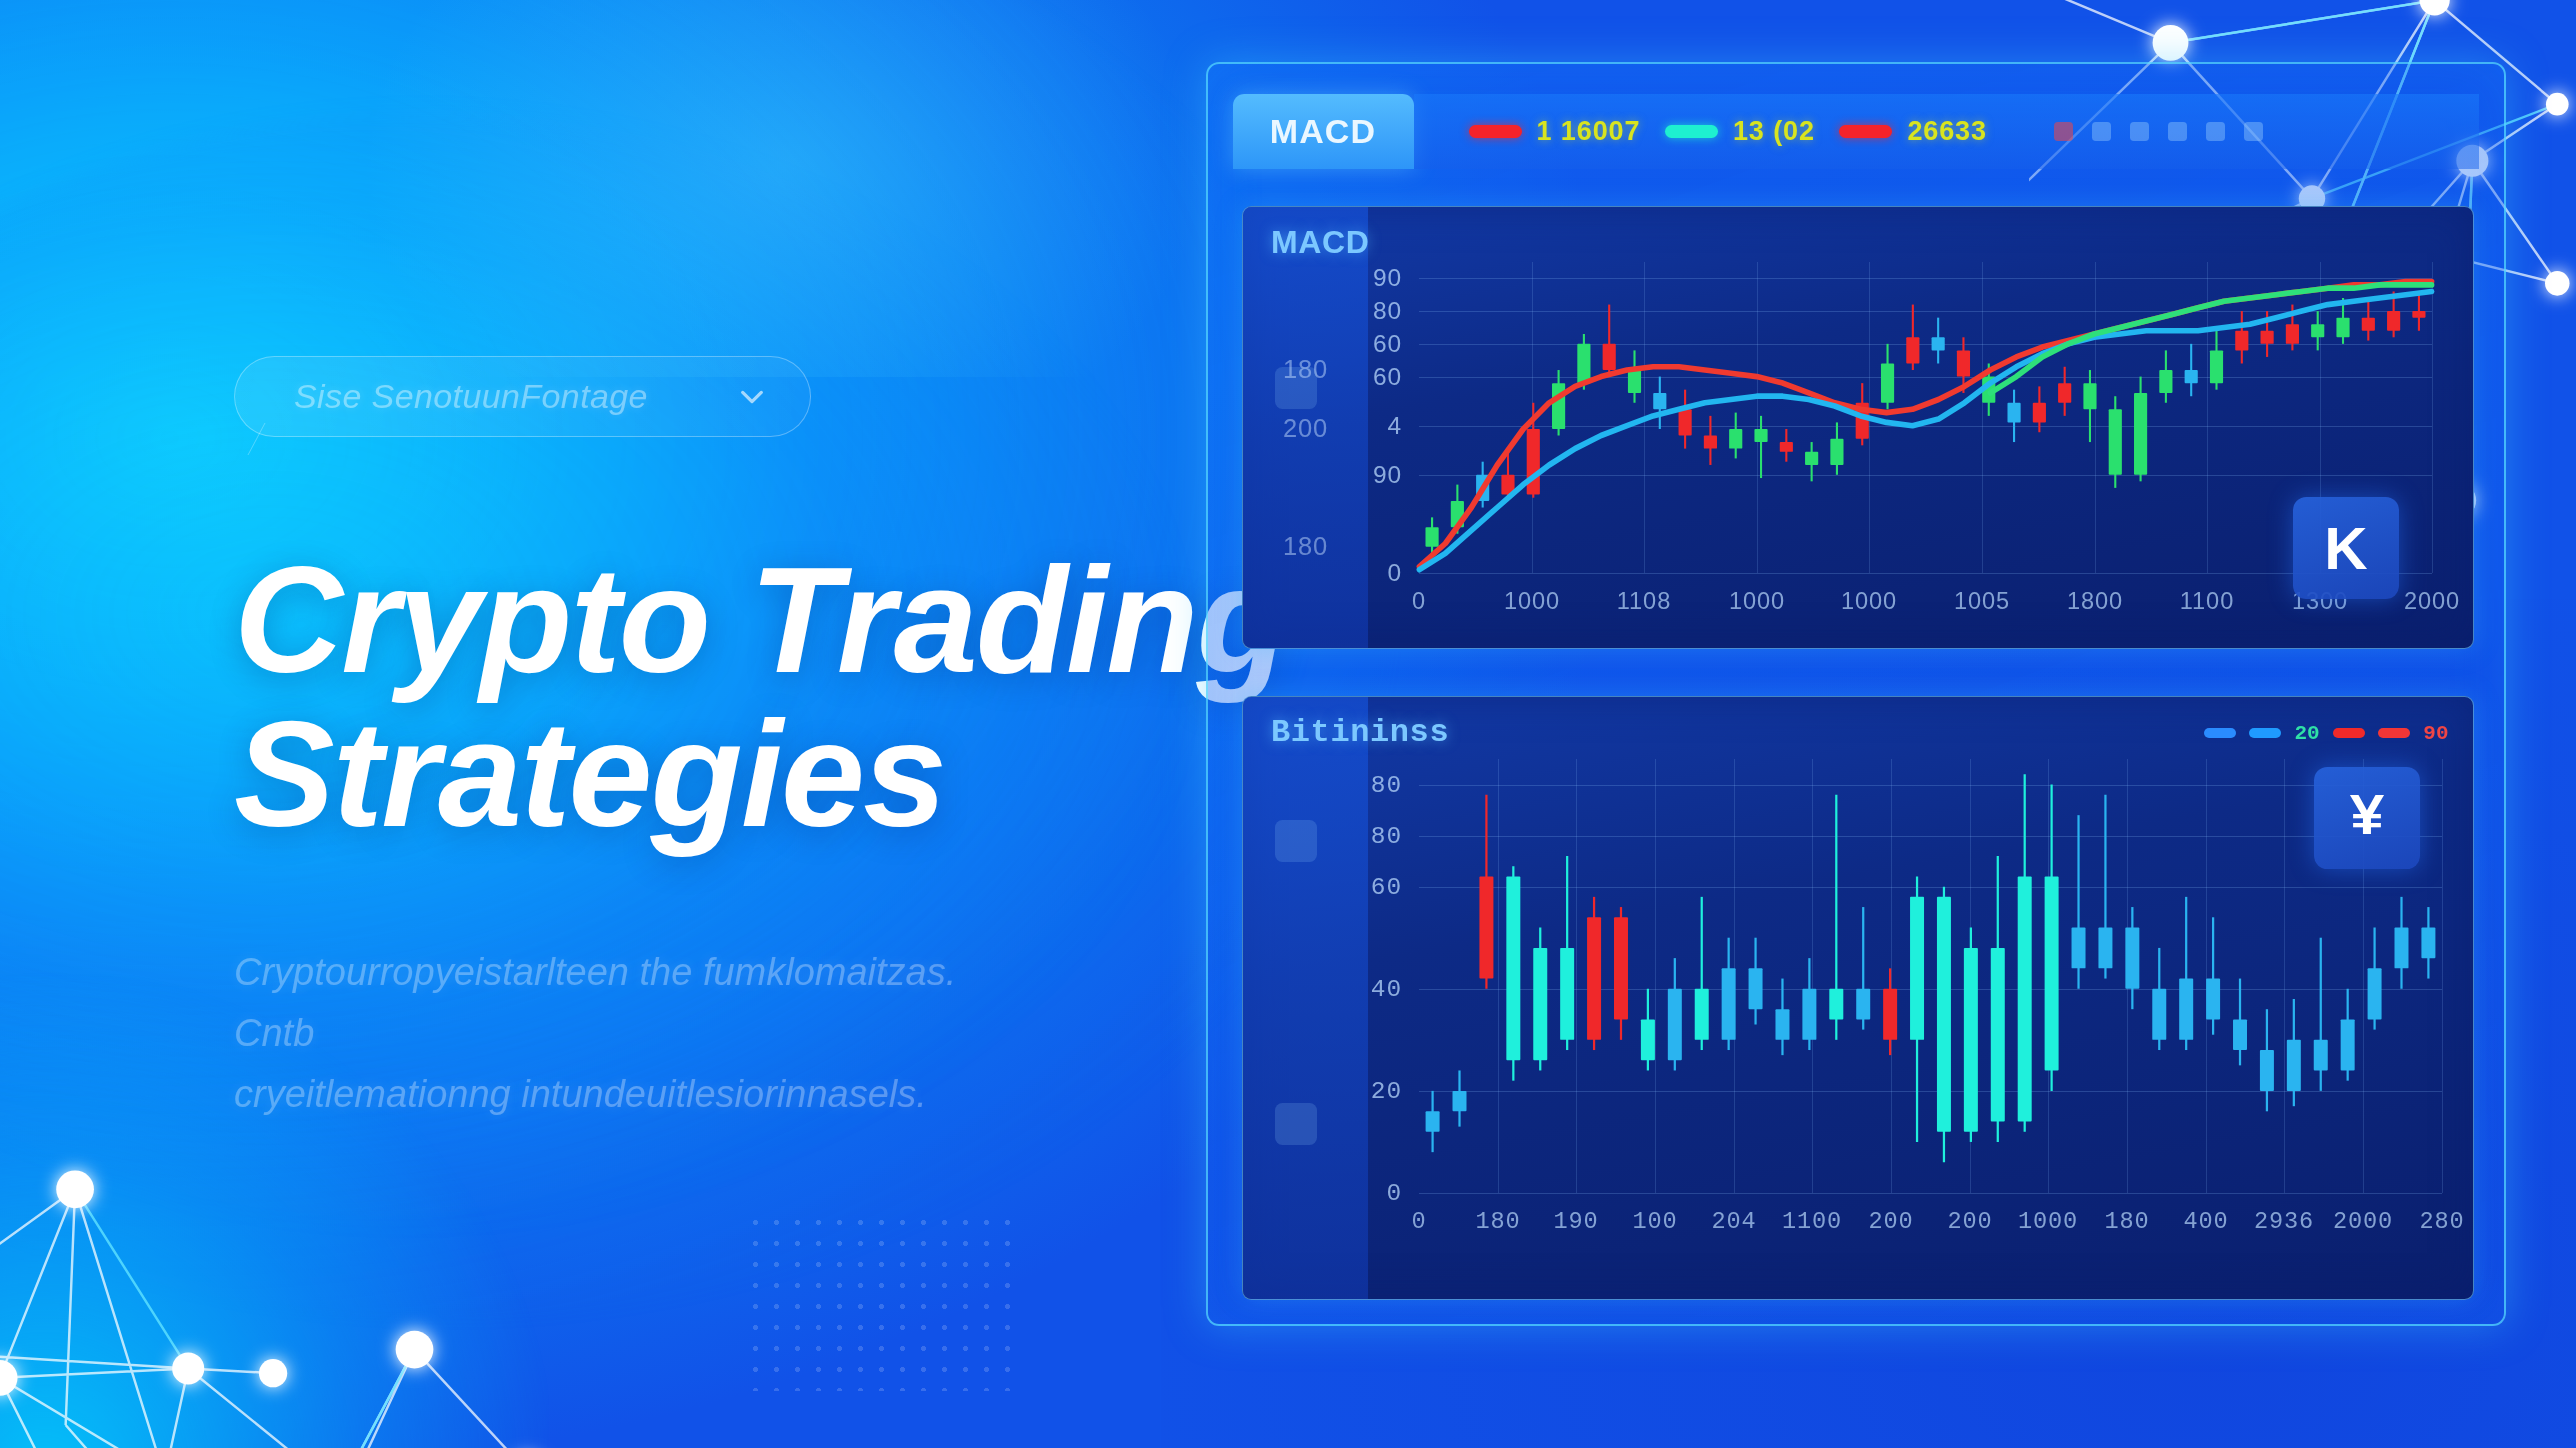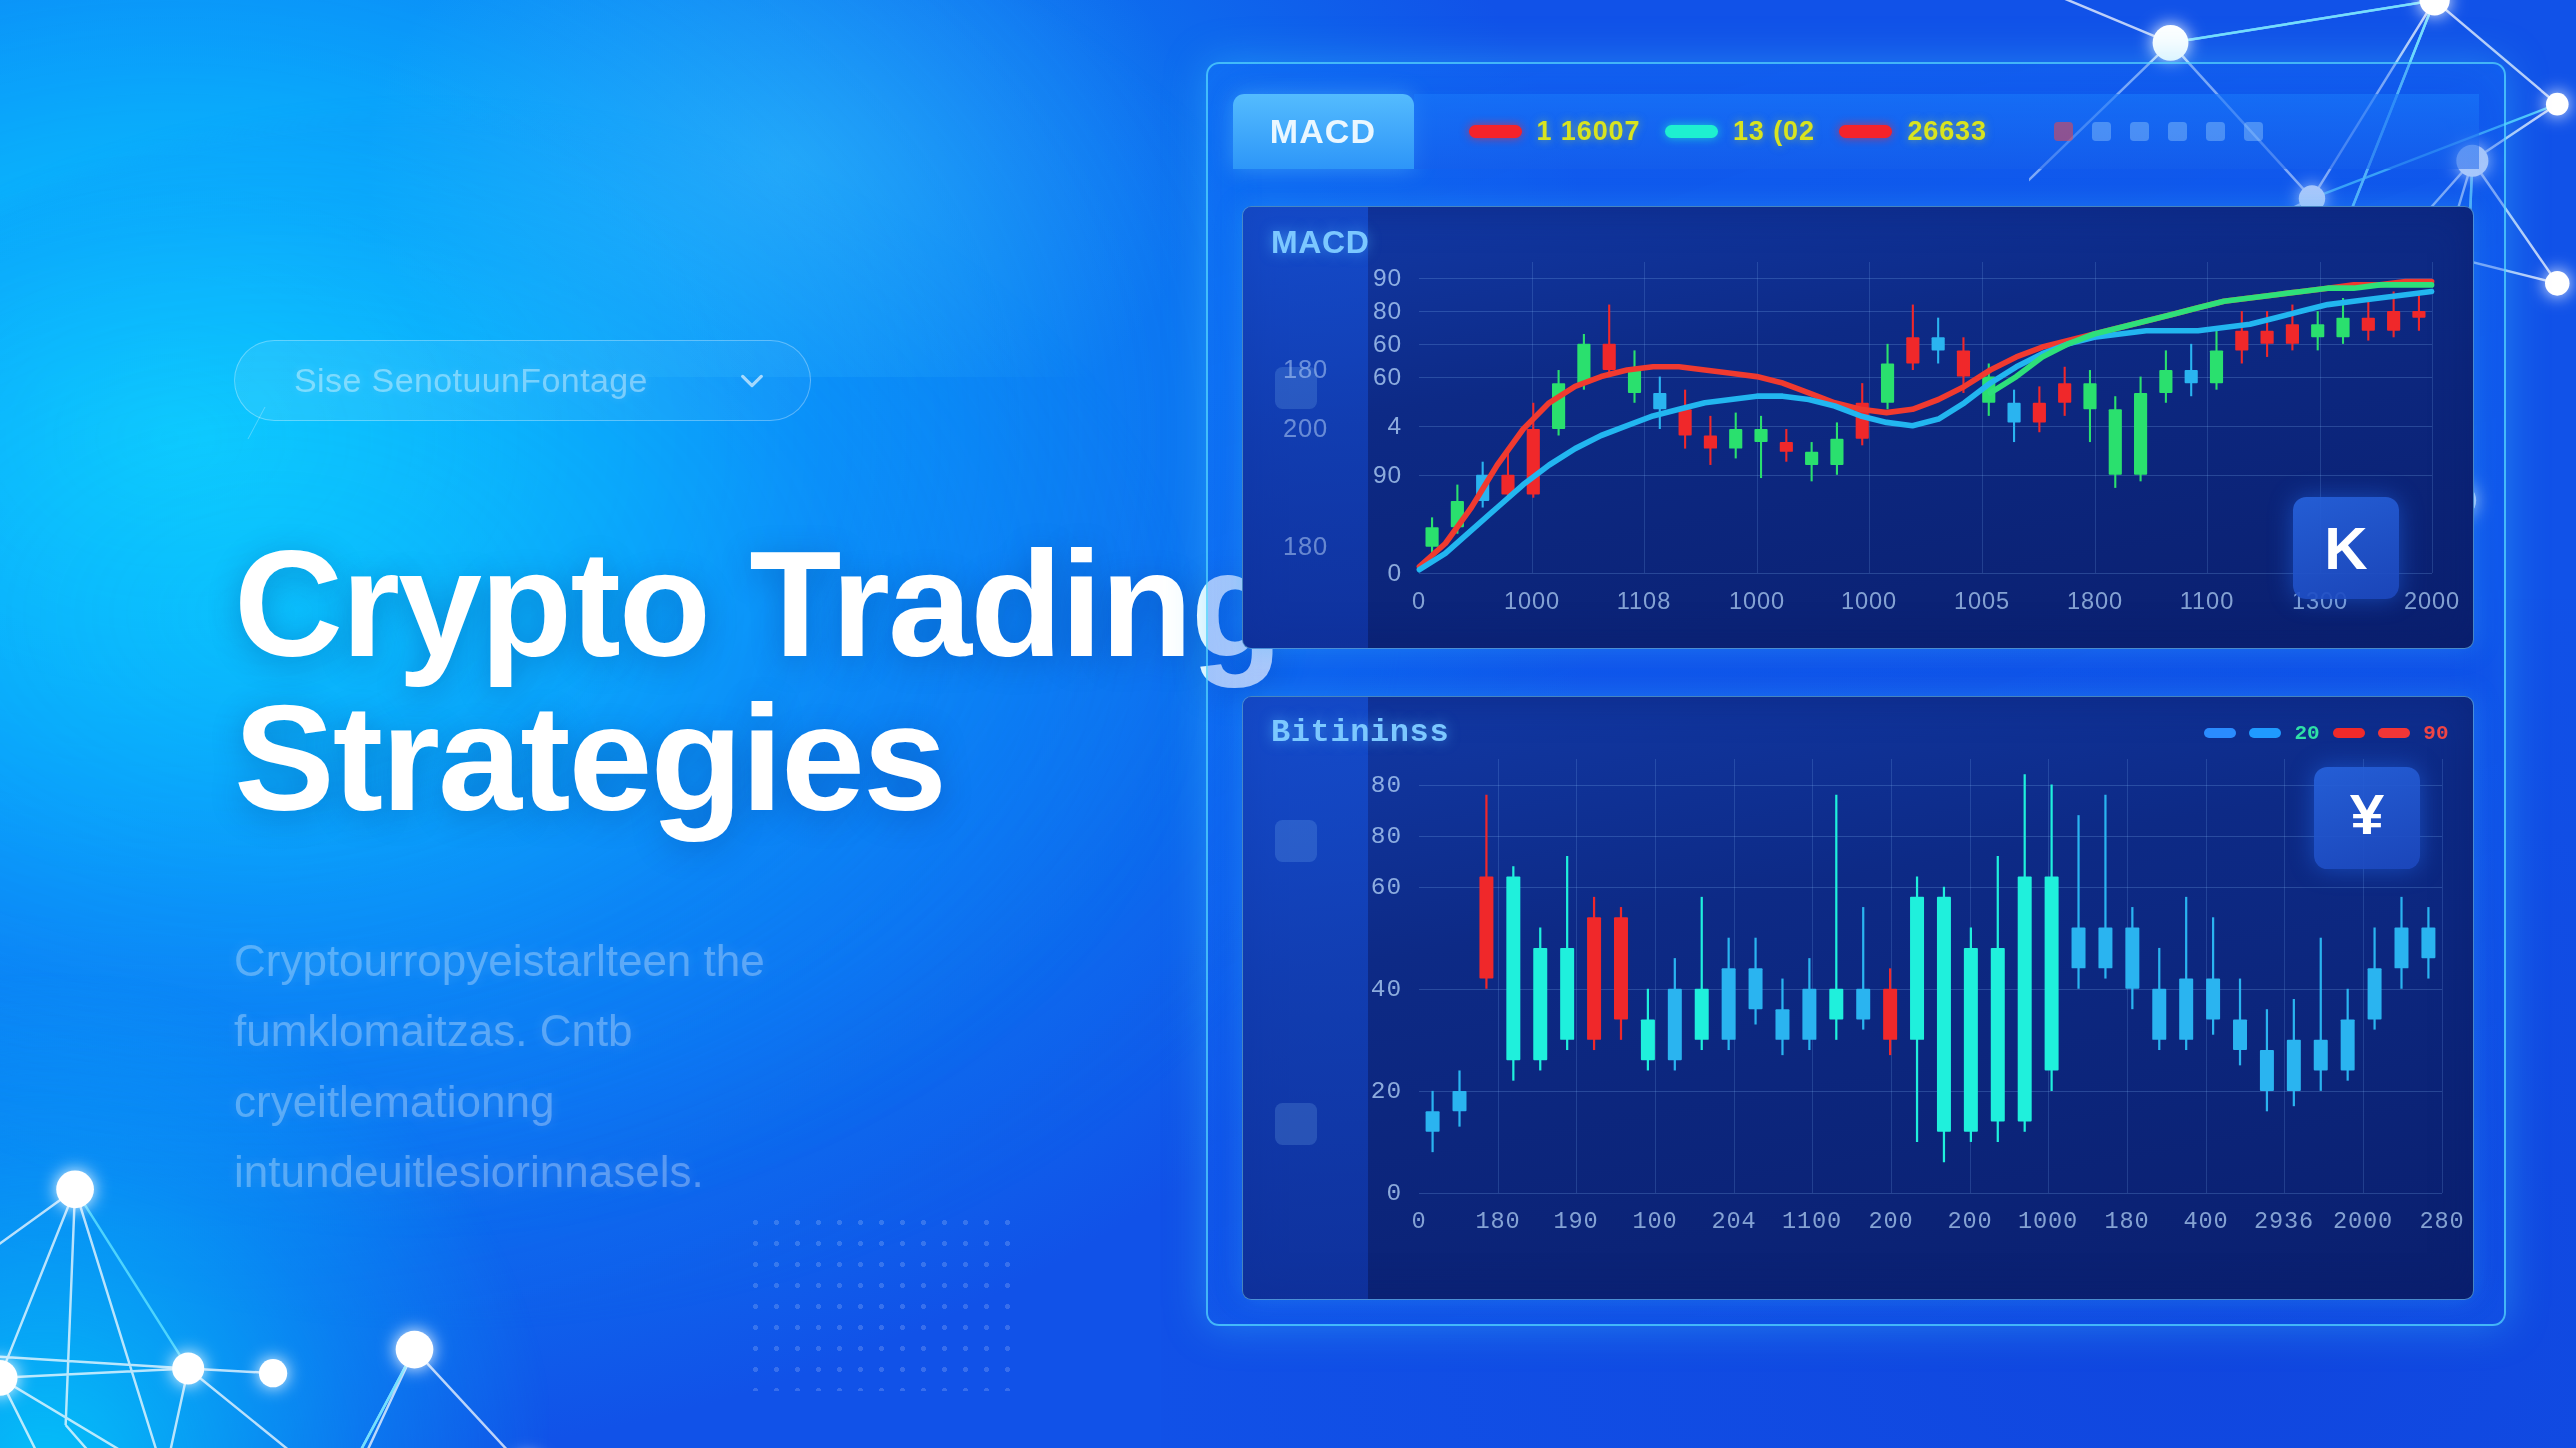--- a/index.html
+++ b/index.html
@@ -49,21 +49,21 @@
     background-size:21px 21px;
     opacity:.75;
   }
 
   svg.netw { position:absolute; pointer-events:none; }
   .nl { stroke:#ffffff; stroke-opacity:.72; stroke-width:2.6; fill:none; }
   .nl2{ stroke:#5fe2ff; stroke-opacity:.80; stroke-width:2.6; fill:none; }
   .nd { fill:#ffffff; filter:url(#softglow); }
 
   
-  .left-col{ position:absolute; left:234px; top:340px; width:1113px; }
+  .left-col{ position:absolute; left:234px; top:356px; width:1113px;font-style:italic; }
 
   .pill{
     width:577px; height:81px; border-radius:41px;
     border:1.5px solid rgba(255,255,255,.30);
     background:linear-gradient(100deg, rgba(255,255,255,.085), rgba(255,255,255,.035));
     display:flex; align-items:center; justify-content:space-between;
     padding:0 42px 0 59px;
     position:relative;
   }
   .pill-text{
@@ -80,21 +80,21 @@
   .hero-title{
     margin-top:106px;
     font-size:151px; line-height:1.02; font-weight:700;
     color:#ffffff; letter-spacing:-1.9px;
     text-shadow:0 5.7px 32px rgba(0,40,120,.32);
   }
   .hero-title .l2{ display:block; }
 
   .sub{
     margin-top:91px; width:802px;
-    font-size:44px; line-height:1.6;
+    font-size:38px; line-height:1.6;
     color:rgba(255,255,255,.30);
     text-shadow:0 0 13.2px rgba(255,255,255,.14);
   }
   .sub span{ display:block; }
 
   
   .dash{
     position:absolute; left:1206px; top:62px; width:1300px; height:1264px;
     border:2.8px solid rgba(90,225,255,.70);
     border-radius:13.2px;

